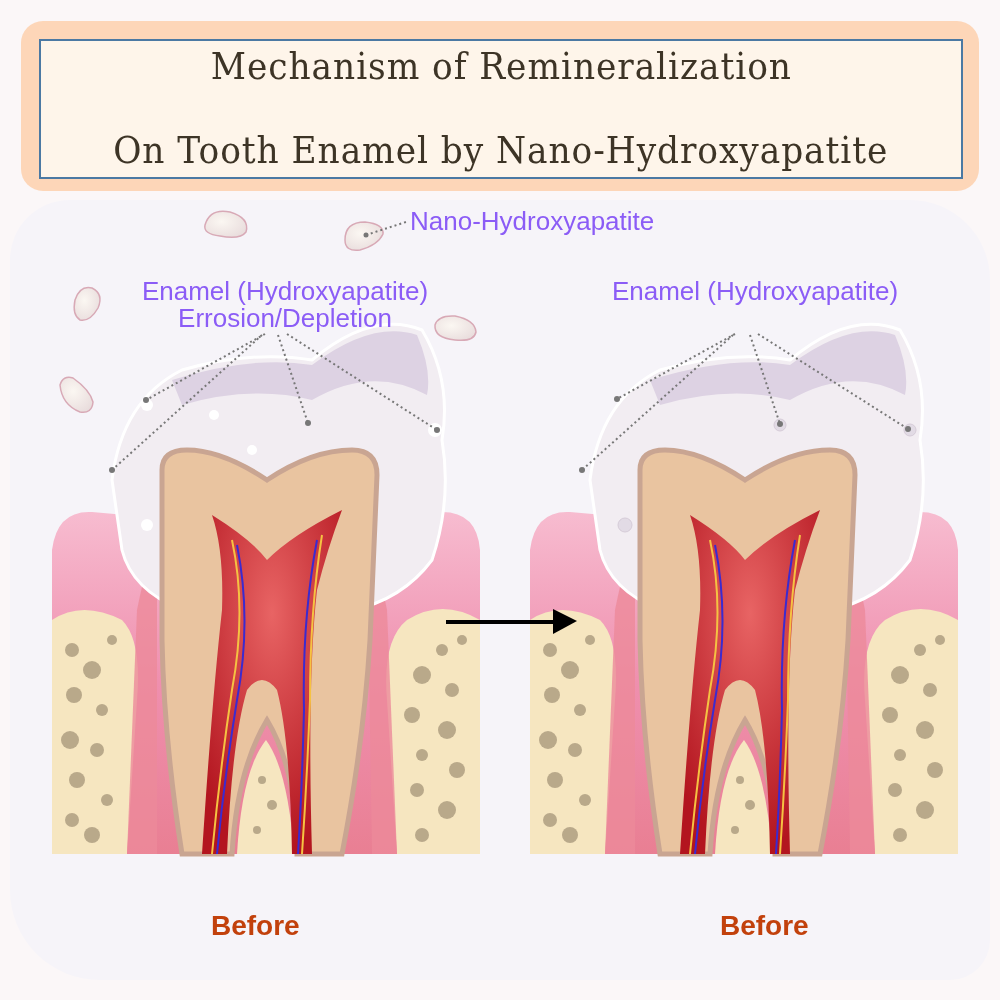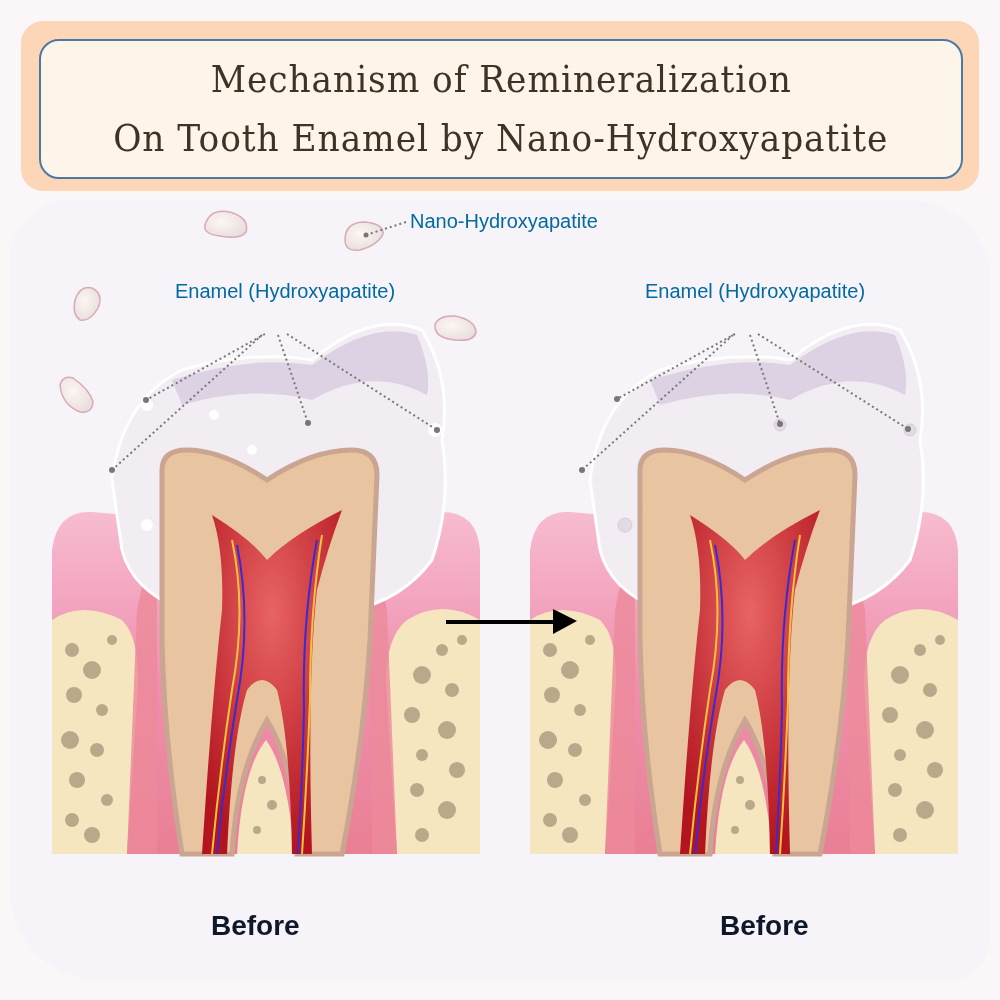--- a/index.html
+++ b/index.html
@@ -1,22 +1,22 @@
 <!DOCTYPE html>
 <html><head>
 <meta charset="utf-8">
 <style>
   html, body { margin:0; padding:0; }
   body { width:1000px; height:1000px; background:#fbf7f8; position:relative; overflow:hidden; font-family:"Liberation Sans", sans-serif; }
   .bg-cloud { position:absolute; left:10px; top:200px; width:980px; height:780px; background:#f6f4f9; border-radius:60px 80px 40px 90px; }
   .title-outer { position:absolute; left:21px; top:21px; width:958px; height:170px; background:#fdd6b8; border-radius:22px; }
-  .title-inner { position:absolute; left:39px; top:39px; width:920px; height:136px; background:#fef5ea; border:2px solid #4b79a3; border-radius:20px; display:flex; flex-direction:column; align-items:center; justify-content:center;gap:7px; }
+  .title-inner { position:absolute; left:39px; top:39px; width:920px; height:136px; background:#fef5ea; border:2px solid #4b79a3; border-radius:0; display:flex; flex-direction:column; align-items:center; justify-content:space-between;gap:7px; }
   .title-line { font-family:"DejaVu Serif", serif; color:#3d3426; font-size:37px; letter-spacing:1px; line-height:52px; white-space:nowrap; transform:scaleX(0.93); }
-  .label { position:absolute; color:#0369a1; font-size:20px; text-align:center; line-height:27px; white-space:nowrap; }
-  .caption { position:absolute; font-size:28px; font-weight:bold; color:#0f172a; }
+  .label { position:absolute; color:#8b5cf6; font-size:26px; text-align:center; line-height:27px; white-space:nowrap; }
+  .caption { position:absolute; font-size:28px; font-weight:bold; color:#c2410c; }
   svg.art { position:absolute; left:0; top:0; }
 </style>
 </head>
 <body>
 
 <div class="bg-cloud"></div>
 
 <div class="title-outer"></div>
 <div class="title-inner">
   <div class="title-line">Mechanism of Remineralization</div>
@@ -155,20 +155,21 @@
   <g>
     <line x1="446" y1="622" x2="555" y2="622" stroke="#000" stroke-width="4"></line>
     <path d="M553 609 L577 621 L553 634 Z" fill="#000"></path>
   </g>
 </svg>
 
 <div class="label" style="left:410px; top:208px;">Nano-Hydroxyapatite</div>
 
 <div class="label" style="left:140px; top:278px; width:290px;">
   <div>Enamel (Hydroxyapatite)</div>
+  <div>Errosion/Depletion</div>
 </div>
 
 <div class="label" style="left:610px; top:278px; width:290px;">
   <div>Enamel (Hydroxyapatite)</div>
 </div>
 
 <div class="caption" style="left:211px; top:910px;">Before</div>
 <div class="caption" style="left:720px; top:910px;">Before</div>
 
 </body></html>

